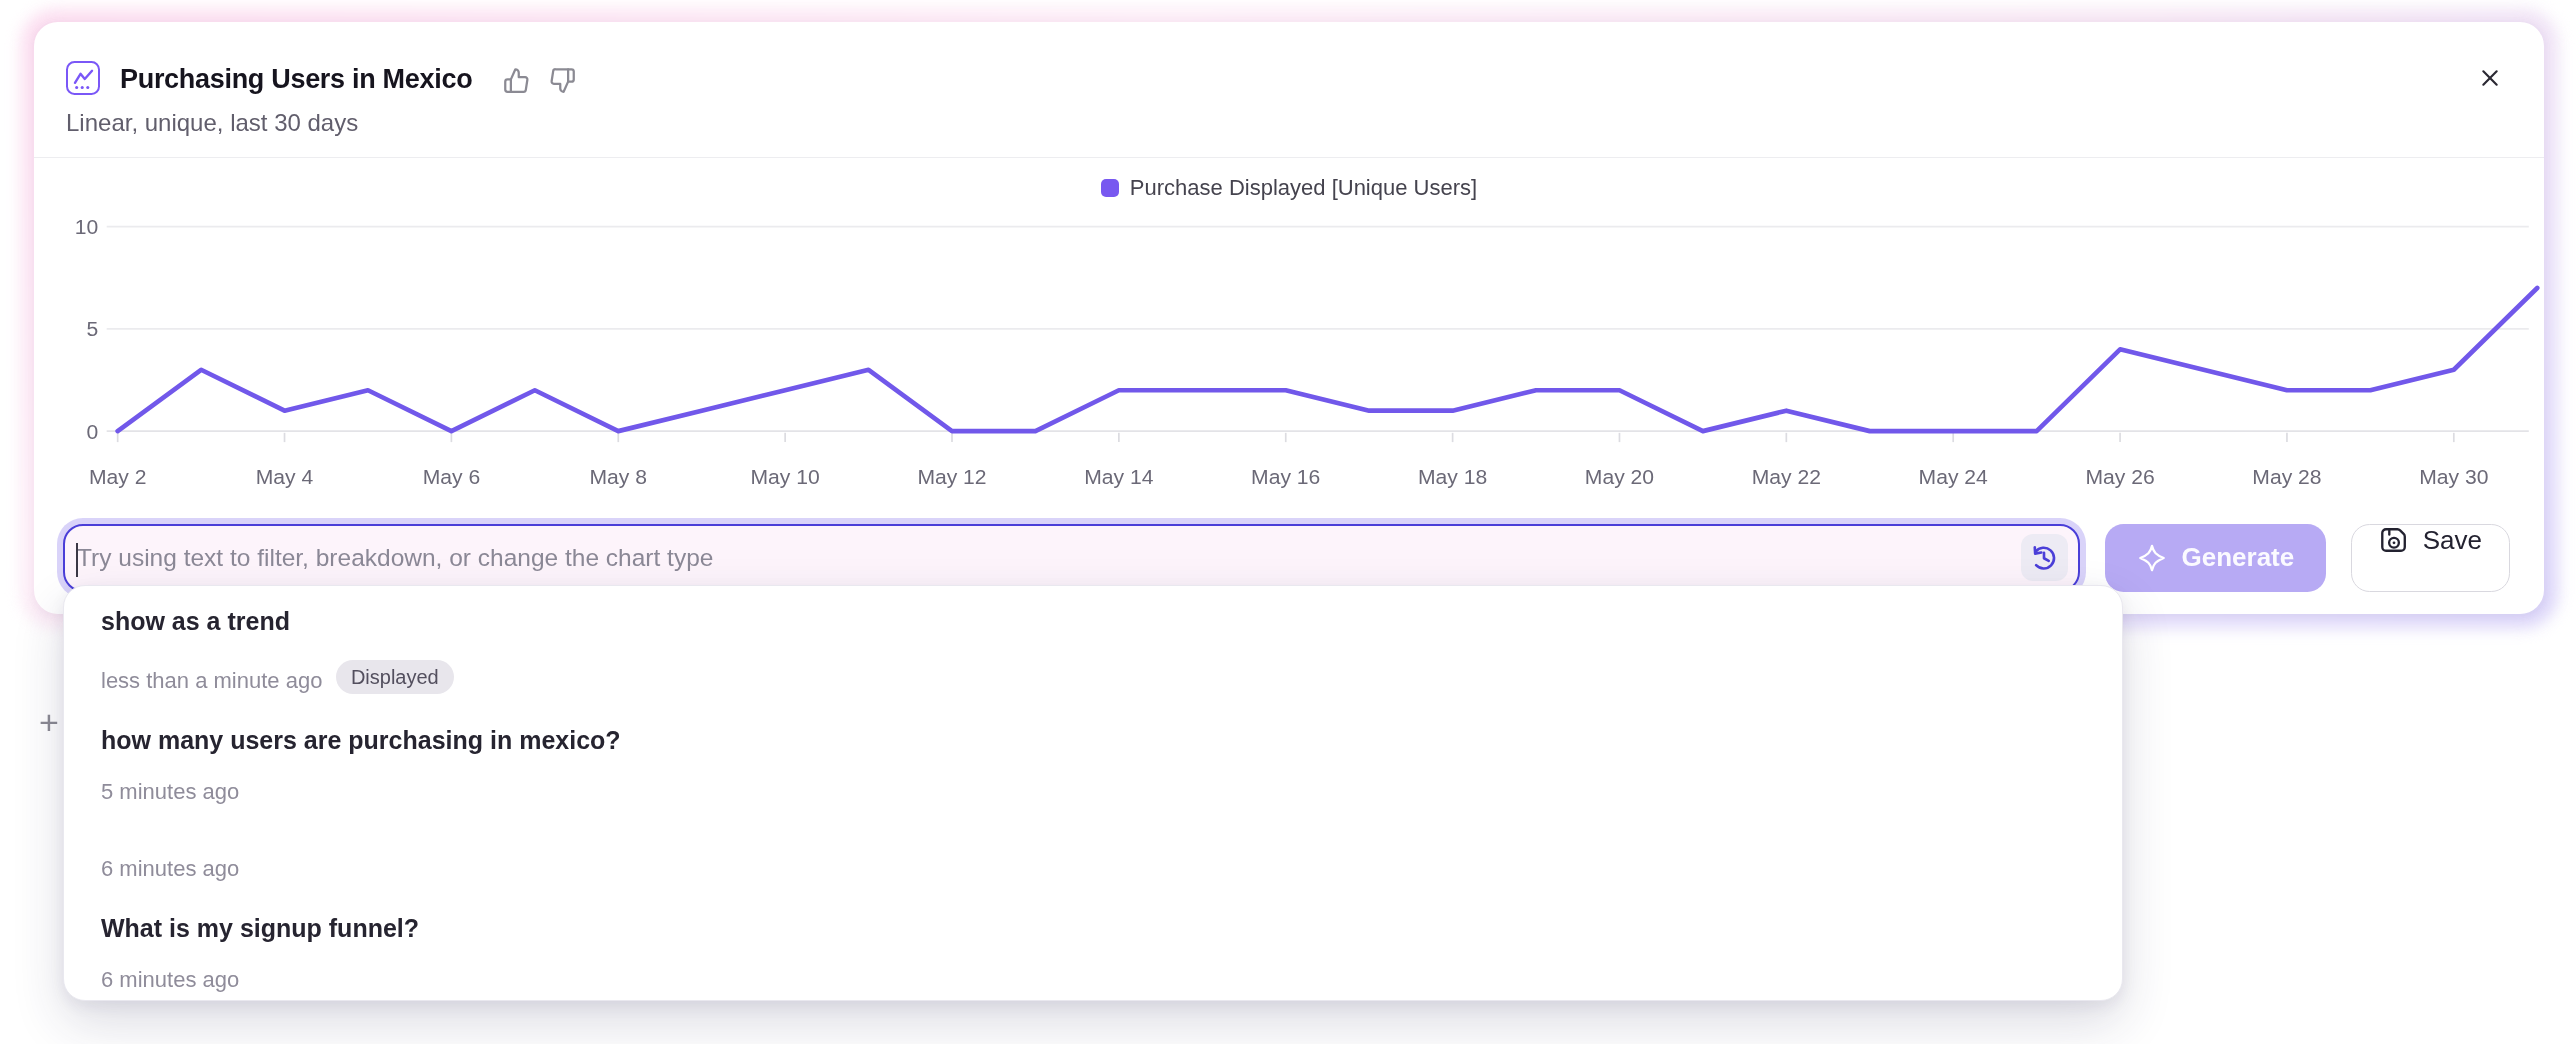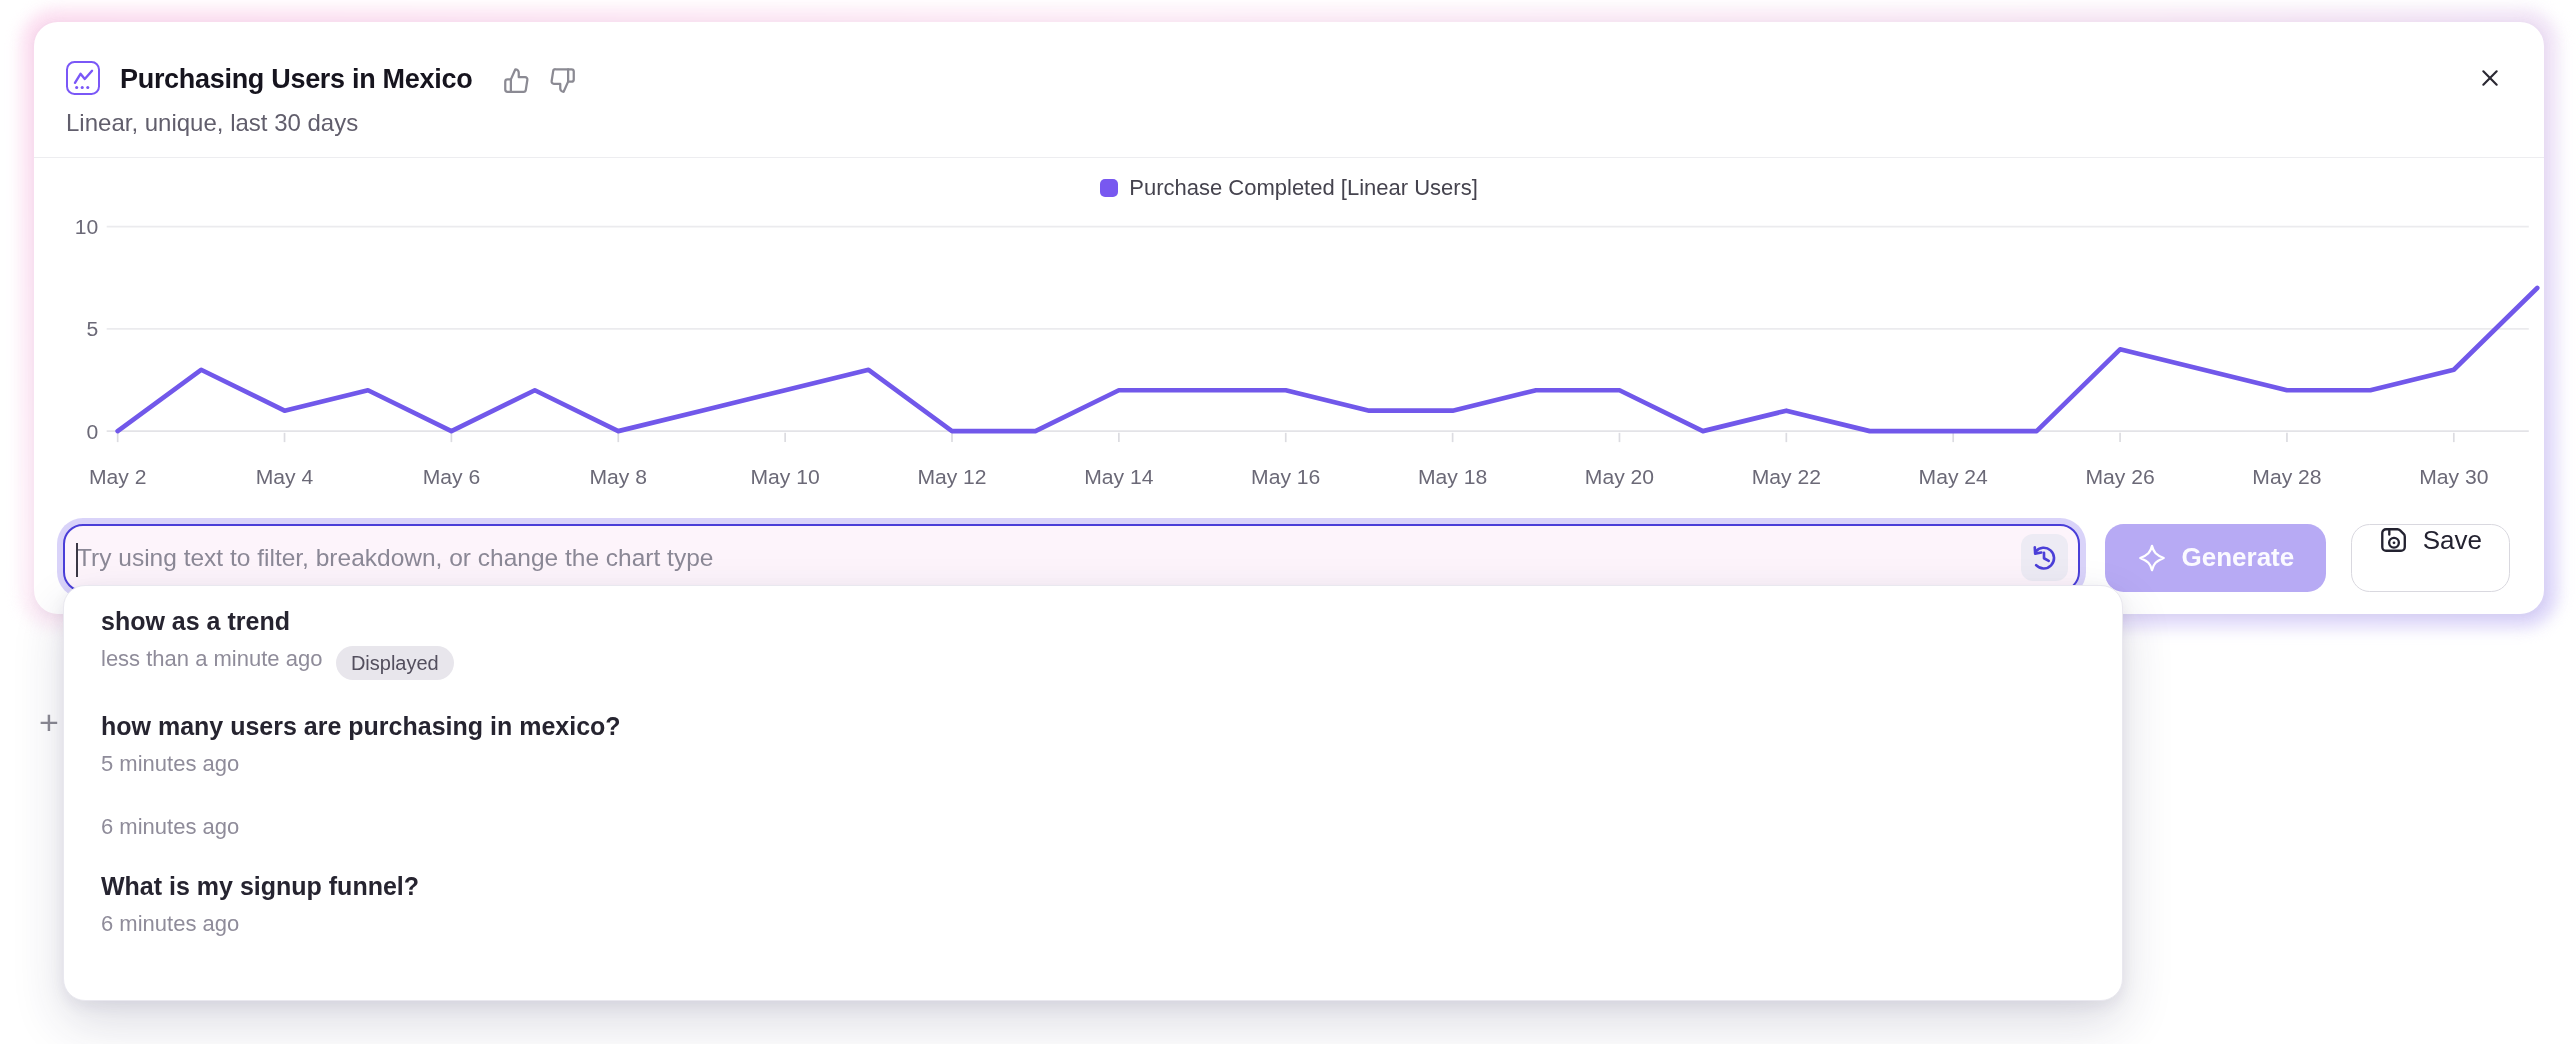--- a/index.html
+++ b/index.html
@@ -77,21 +77,21 @@
   
   .plus-artifact { position: absolute; left: 39px; top: 703px; font-size: 34px; color: #8b8a93; z-index: 1; }
   .history-dropdown {
     position: absolute; left: 63px; top: 585px; width: 2060px; height: 416px; z-index: 5;
     background: #ffffff; border: 1.3px solid #e9e8ef; border-radius: 22px;
     box-shadow: 0 22px 51px rgba(40, 35, 80, 0.16), 0 5px 15px rgba(40,35,80,0.07);
     padding: 4px 0; overflow: hidden;
   }
   .history-item { padding: 14.4px 37px; cursor: pointer; }
   .hi-title { font-size: 25px; font-weight: 600; color: #262430; line-height: 34px; }
-  .hi-meta { display: flex; align-items: flex-start; gap: 13.5px; margin-top: 8px; }
+  .hi-meta { display: flex; align-items: flex-end; gap: 13.5px; margin-top: 22px; }
   .hi-time { font-size: 22px; color: #8f8c9a; }
   .hi-badge {
     display: inline-block; background: #e8e6ec; color: #534f5e; font-size: 20px;
     border-radius: 844px; padding: 5px 15px; line-height: 1.2;
   }
 </style>
 </head>
 <body>
 
 <div class="stage">
@@ -132,21 +132,21 @@
           </svg>
         </button>
       </div>
 
       <div class="card-subtitle">Linear, unique, last 30 days</div>
       <div class="header-divider"></div>
 
       <div class="legend-row">
         <span class="legend-item">
           <span class="legend-swatch"></span>
-          <span class="legend-label">Purchase Completed [Linear Users]</span>
+          <span class="legend-label">Purchase Displayed [Unique Users]</span>
         </span>
       </div>
 
       <svg class="chart-svg" width="2510" height="296" viewBox="0 0 2970 350" id="chart">
           <line x1="86" y1="271" x2="2952" y2="271" stroke="#e3e3e7" stroke-width="2"></line>
           <text x="76" y="280" text-anchor="end" font-size="25" fill="#6b6977">0</text>
           <line x1="86" y1="150" x2="2952" y2="150" stroke="#ebebee" stroke-width="2"></line>
           <text x="76" y="159" text-anchor="end" font-size="25" fill="#6b6977">5</text>
           <line x1="86" y1="29" x2="2952" y2="29" stroke="#ebebee" stroke-width="2"></line>
           <text x="76" y="38" text-anchor="end" font-size="25" fill="#6b6977">10</text>

